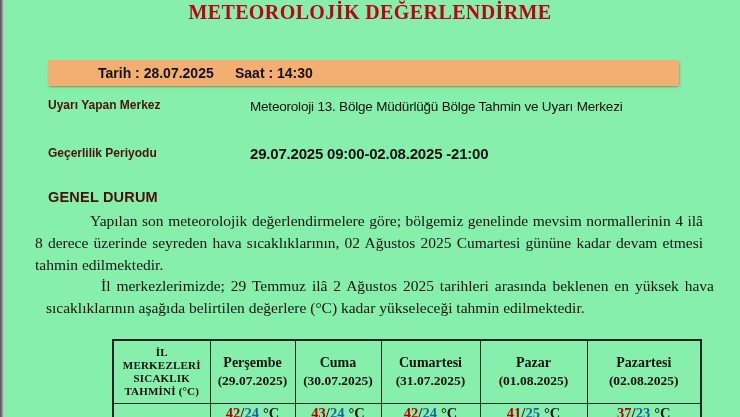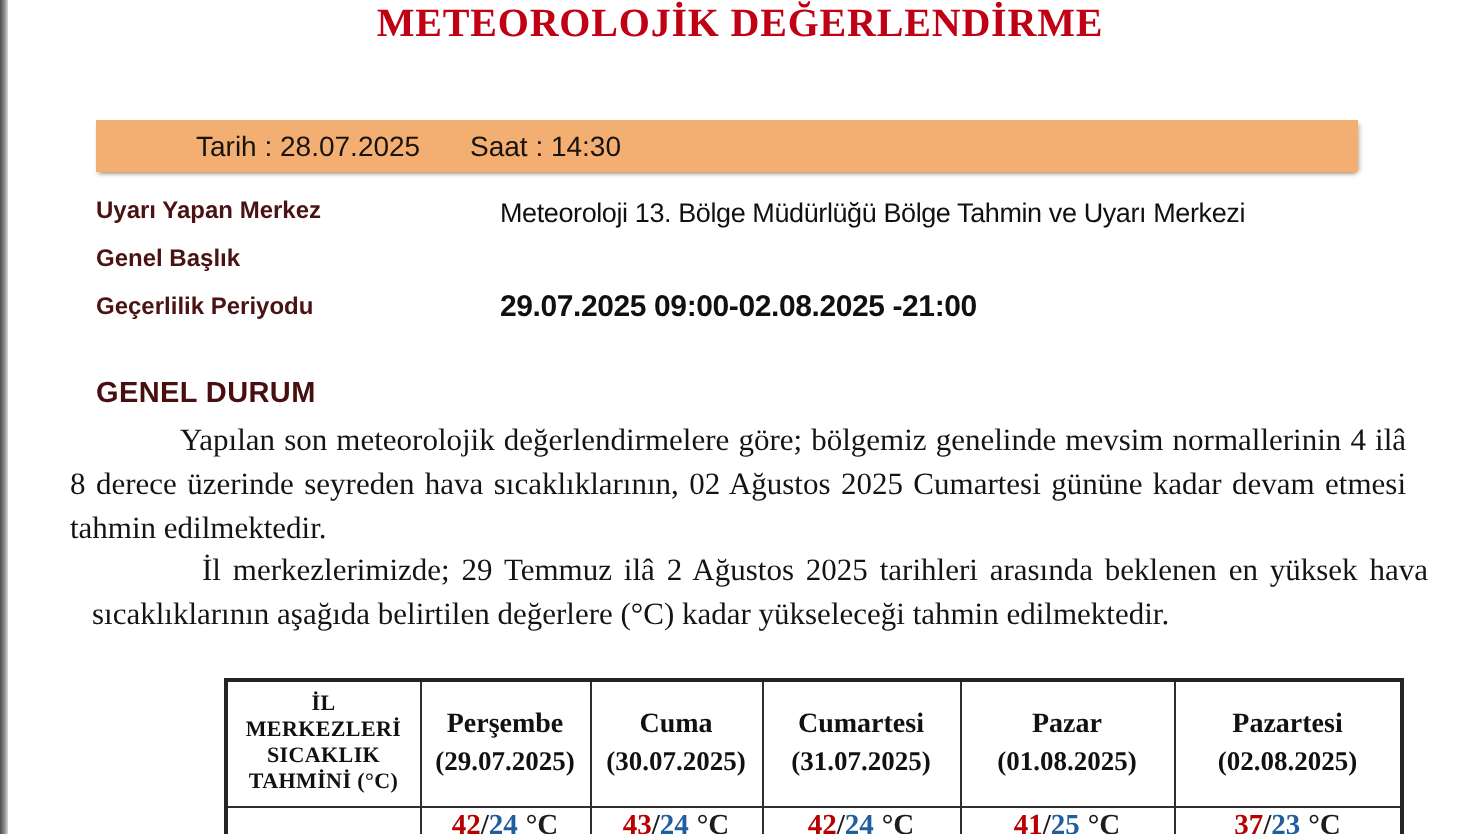--- a/index.html
+++ b/index.html
@@ -1,34 +1,34 @@
 <!DOCTYPE html>
 <html><head>
 <meta charset="utf-8">
 <style>
   html,body { margin:0; padding:0; background:#e8e8e8; }
   .page {
     position:relative; width:740px; height:417px; overflow:hidden;
-    background:#ffffff; font-family:"Liberation Serif", serif;
+    background:#86efac; font-family:"Liberation Serif", serif;
   }
   .scan-edge {
     position:absolute; left:0; top:0; width:4px; height:100%;
     background:linear-gradient(to right,#4e4e4e 0%,#8a8a8a 55%,#d8d8d8 100%);
   }
   .doc-title {
     position:absolute; top:1px; left:0; width:100%; margin:0;
     text-align:center; font-family:"Liberation Serif", serif;
     font-weight:bold; font-size:20px; letter-spacing:.4px; color:#c00014;
   }
   .date-bar {
     position:absolute; left:48px; top:60px; width:631px; height:26px;
     background:#f3ae71; font-family:"Liberation Sans", sans-serif;
     box-shadow:0 2px 2px -1px rgba(125,92,58,.55), 2px 1px 2px -1px rgba(125,92,58,.35);
   }
-  .date-bar span { position:absolute; top:5px; font-weight:normal; font-size:14px; color:#171310; white-space:nowrap; }
+  .date-bar span { position:absolute; top:5px; font-weight:bold; font-size:14px; color:#171310; white-space:nowrap; }
   .date-bar .date { left:50px; }
   .date-bar .time { left:187px; }
 
   .info-label {
     position:absolute; left:48px; font-family:"Liberation Sans", sans-serif;
     font-weight:bold; font-size:12px; color:#4a1212; white-space:nowrap;
   }
   .info-value {
     position:absolute; left:250px; font-family:"Liberation Sans", sans-serif;
     white-space:nowrap;
@@ -77,21 +77,20 @@
   <h1 class="doc-title">METEOROLOJİK DEĞERLENDİRME</h1>
 
   <div class="date-bar">
     <span class="date">Tarih : 28.07.2025</span>
     <span class="time">Saat : 14:30</span>
   </div>
 
   <span class="info-label" style="top:98px">Uyarı Yapan Merkez</span>
   <span class="info-value v-plain" style="top:99px">Meteoroloji 13. Bölge Müdürlüğü Bölge Tahmin ve Uyarı Merkezi</span>
 
-  <span class="info-label" style="top:122px">Genel Başlık</span>
 
   <span class="info-label" style="top:146px">Geçerlilik Periyodu</span>
   <span class="info-value v-bold" style="top:145px">29.07.2025 09:00-02.08.2025 -21:00</span>
 
   <div class="section-heading">GENEL DURUM</div>
 
   <p class="body-par par-1">Yapılan son meteorolojik değerlendirmelere göre; bölgemiz genelinde mevsim normallerinin 4 ilâ 8 derece üzerinde seyreden hava sıcaklıklarının, 02 Ağustos 2025 Cumartesi gününe kadar devam etmesi tahmin edilmektedir.</p>
   <p class="body-par par-2">İl merkezlerimizde; 29 Temmuz ilâ 2 Ağustos 2025 tarihleri arasında beklenen en yüksek hava sıcaklıklarının aşağıda belirtilen değerlere (°C) kadar yükseleceği tahmin edilmektedir.</p>
 
   <table class="forecast">

